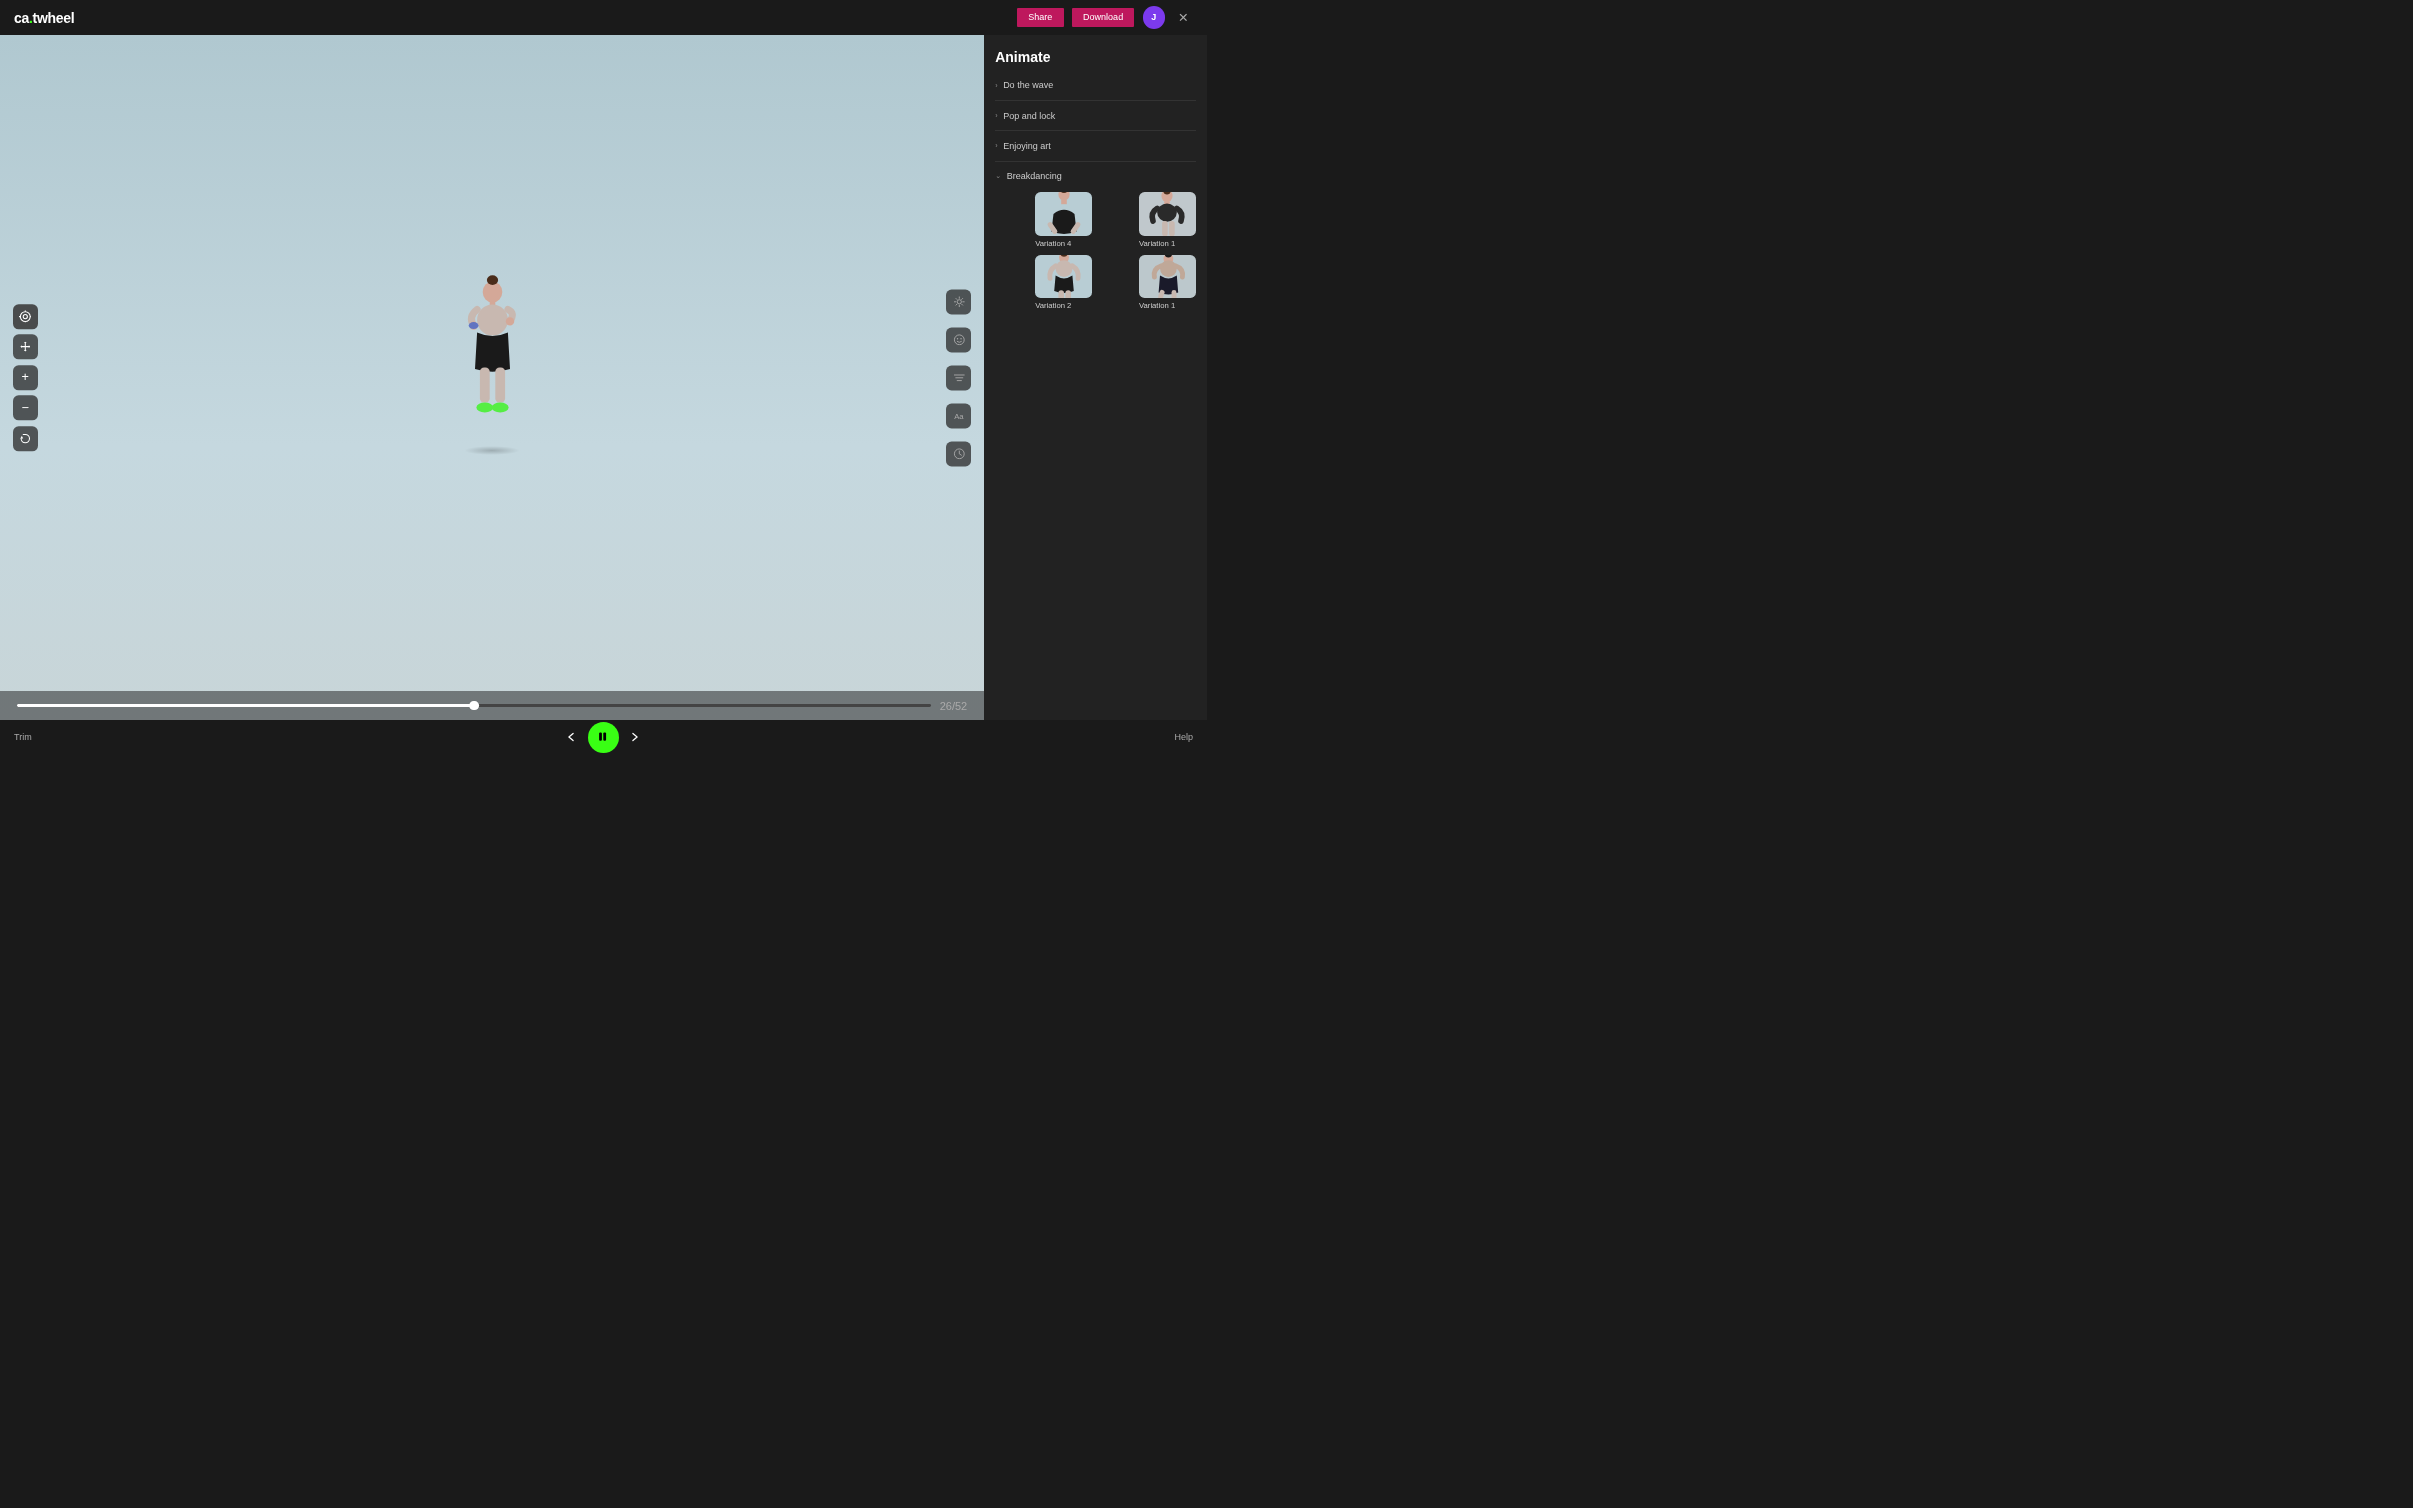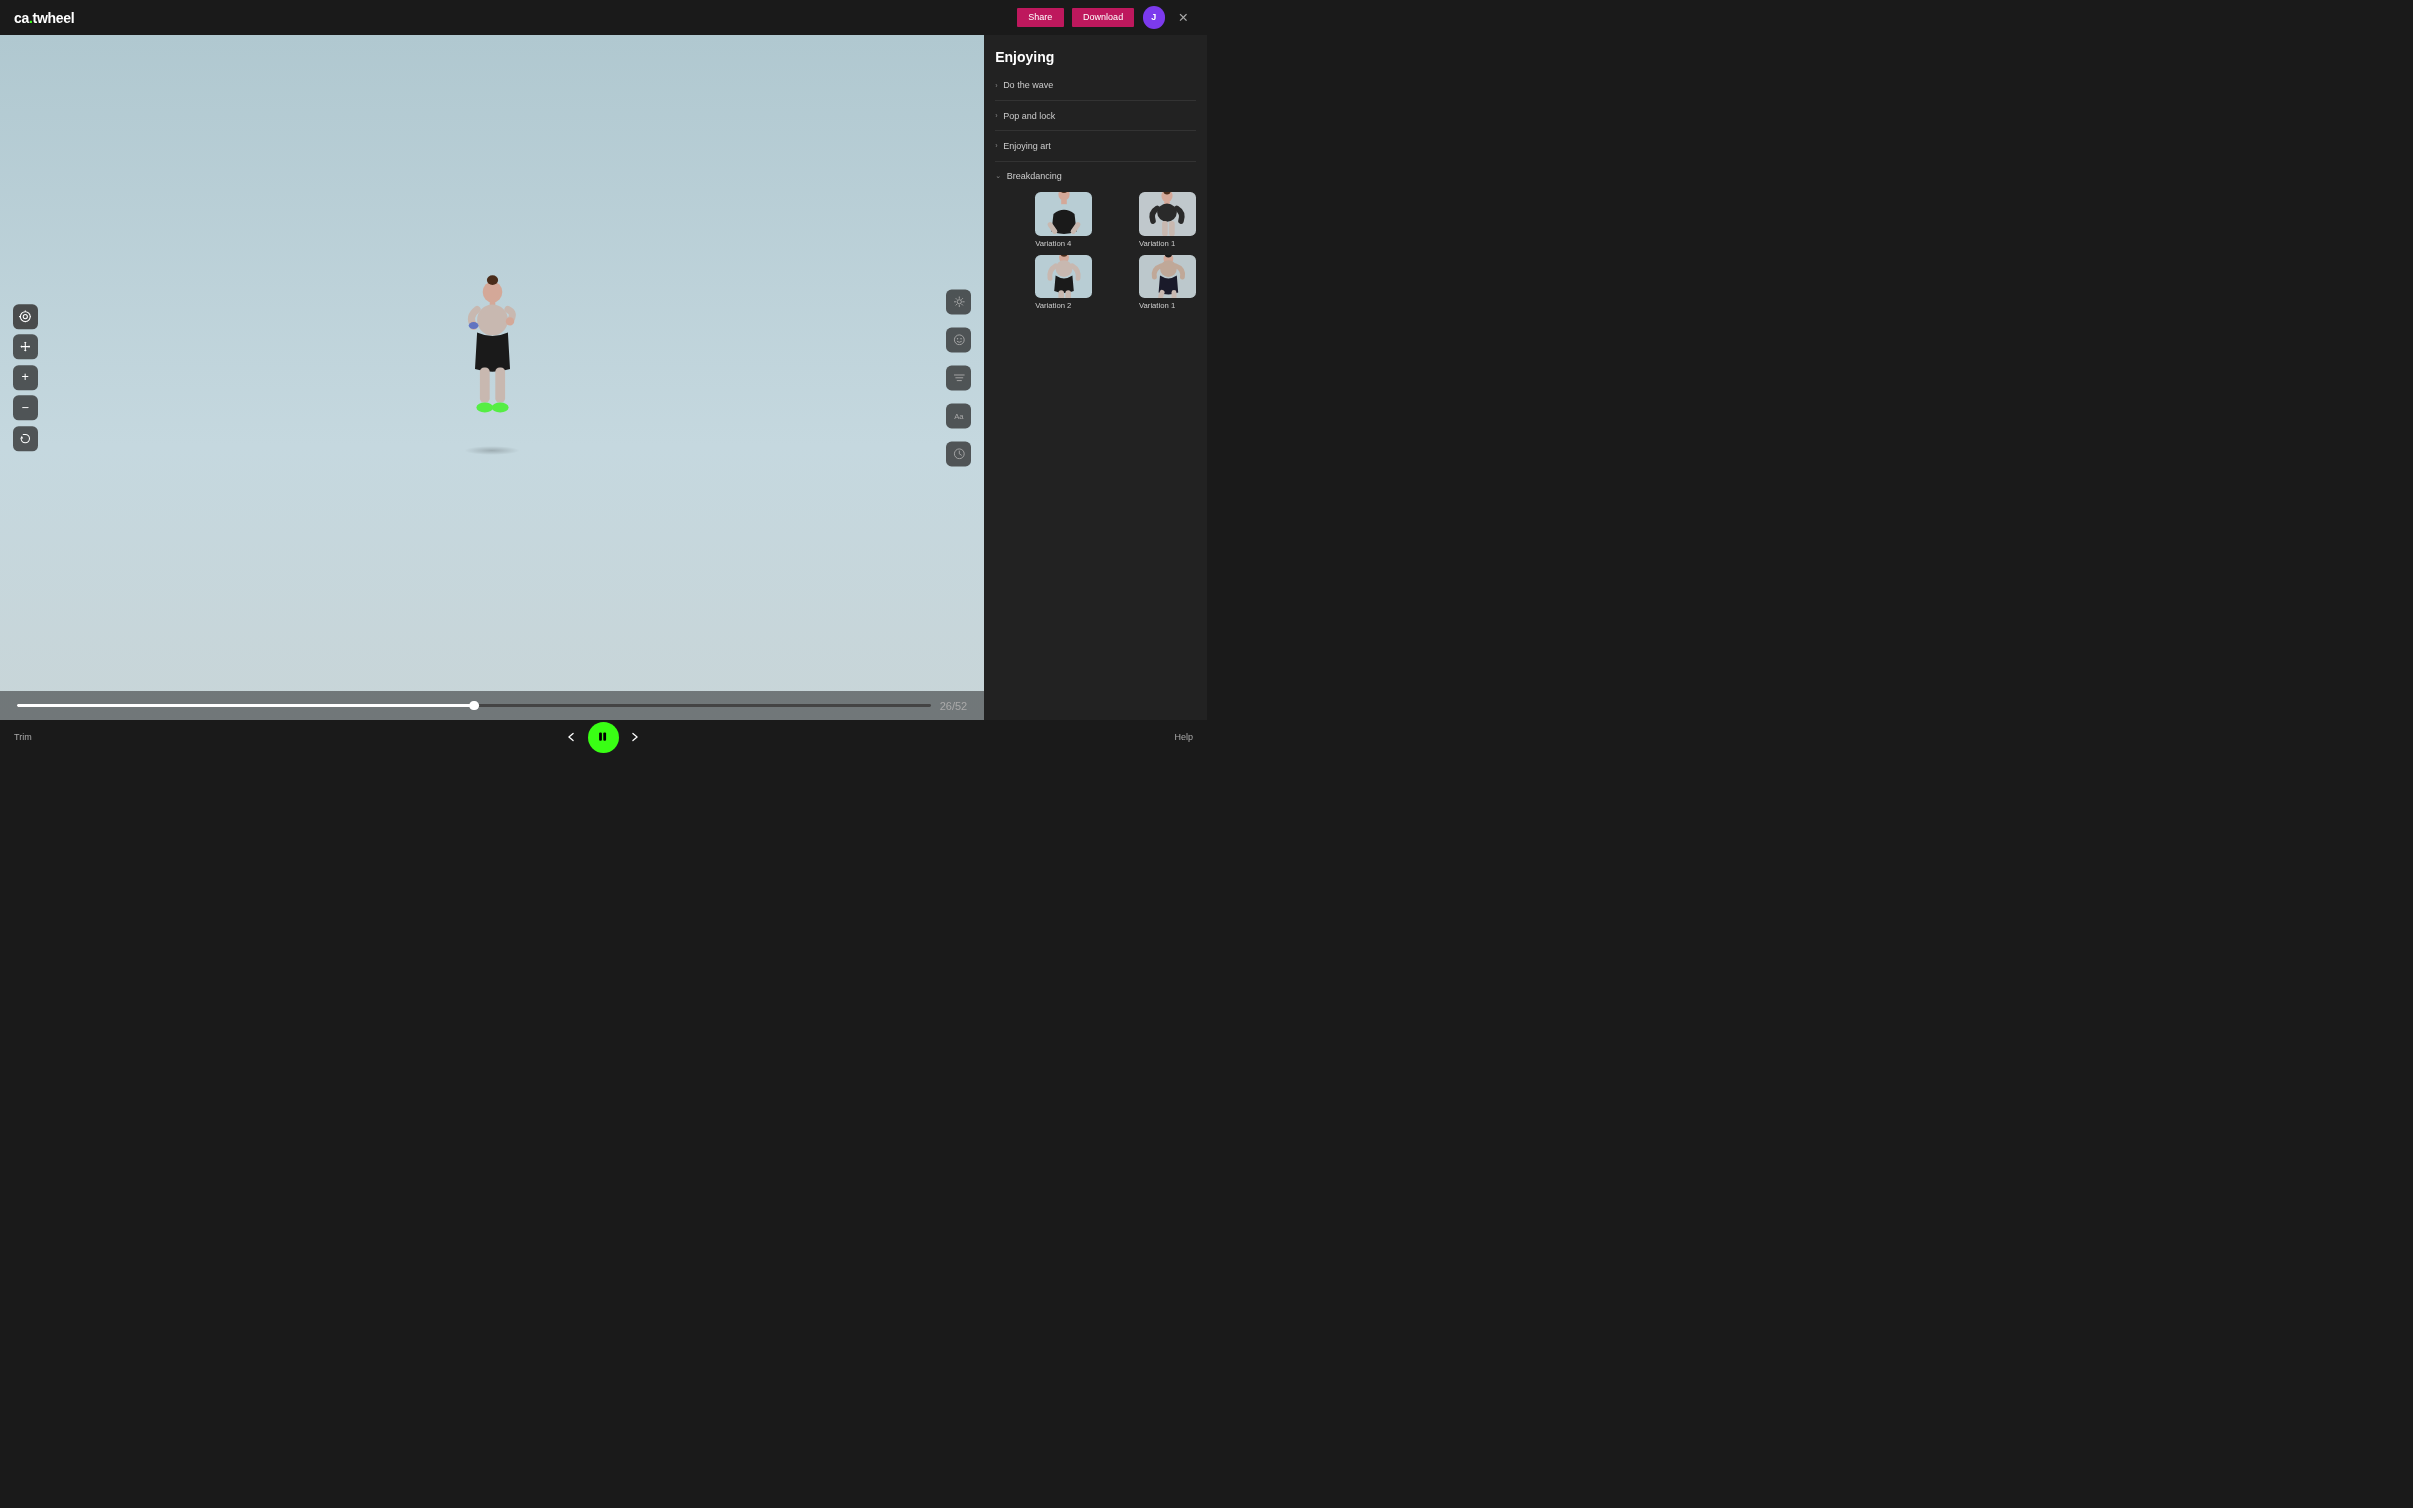--- a/index.html
+++ b/index.html
@@ -461,21 +461,21 @@
         <div class="timeline-bar">
           <div class="timeline-progress" style="width:50%"></div>
           <div class="timeline-thumb"></div>
         </div>
         <span class="timeline-counter">26/52</span>
       </div>
     </div>
   </div>
 
   <div class="right-panel">
-    <div class="panel-title">Enjoying</div>
+    <div class="panel-title">Animate</div>
 
     <div class="history-item">
       <span class="chevron">›</span>
       <span>Do the wave</span>
     </div>
     <div class="separator"></div>
 
     <div class="history-item">
       <span class="chevron">›</span>
       <span>Pop and lock</span>

